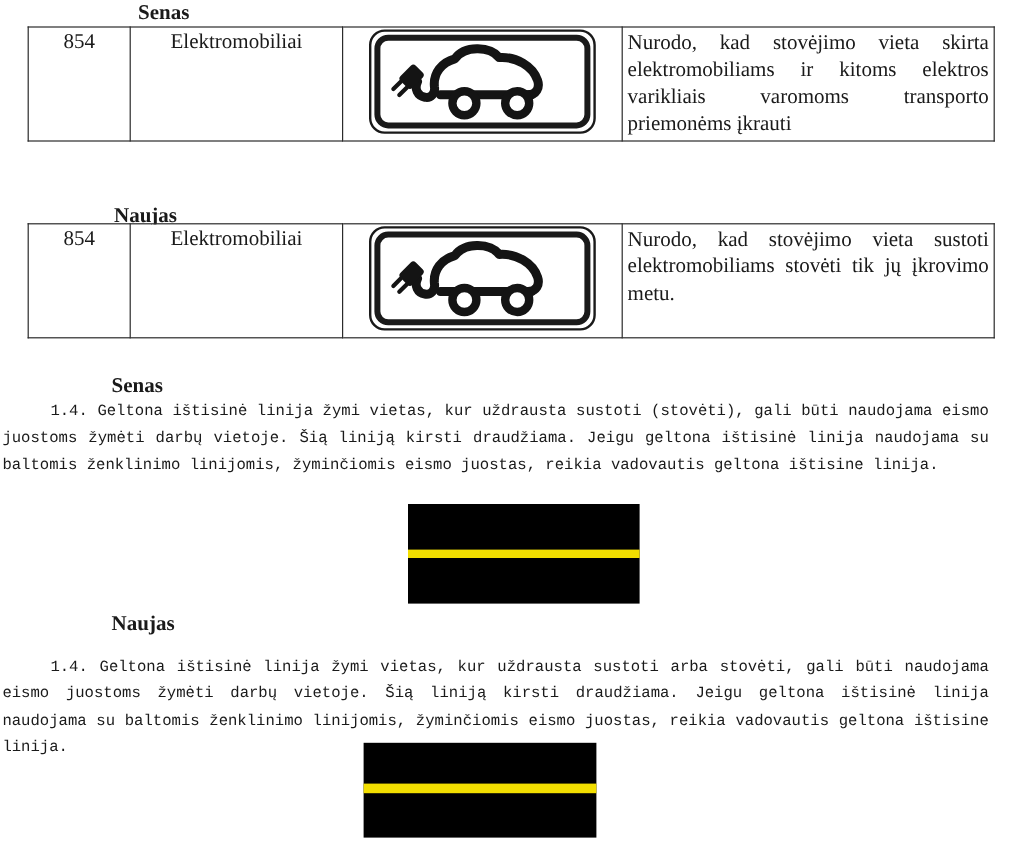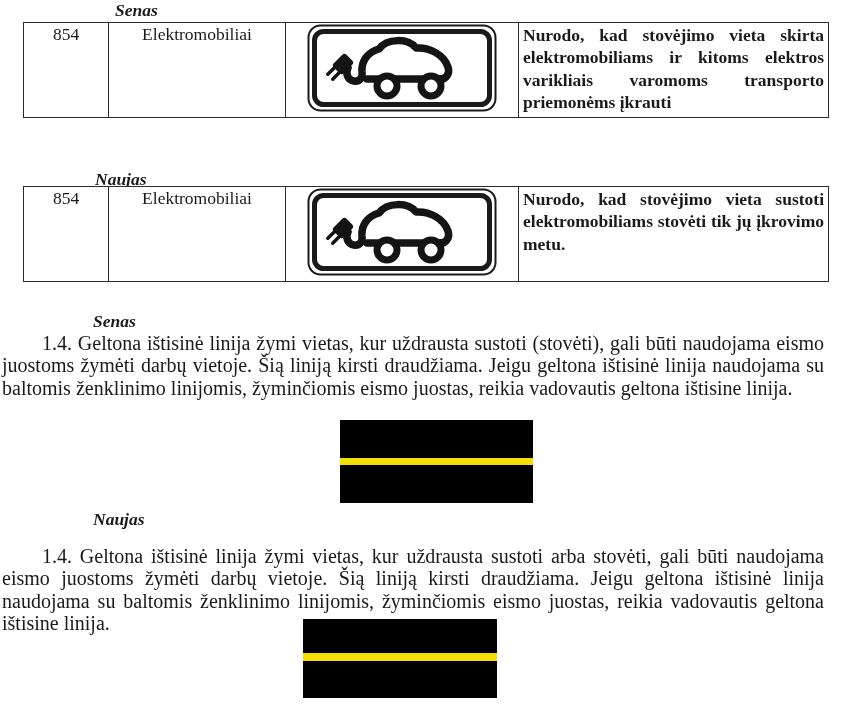--- a/index.html
+++ b/index.html
@@ -11,51 +11,51 @@
     background: #ffffff;
     font-family: "Liberation Serif", "DejaVu Serif", serif;
     color: #1a1a1a;
     overflow: hidden;
   }
   .doc-heading {
     position: absolute;
     font-size: 17.5px;
     font-weight: bold;
     white-space: nowrap;
-    font-style: italic;
   }
   table.sign-table {
     position: absolute;
     left: 23px;
     width: 805px;
     height: 96px;
     border-collapse: collapse;
     table-layout: fixed;
     font-size: 17.5px;
     border-radius: 30px;
   }
   table.sign-table td {
     border: 1.5px solid #2b2b2b;
     vertical-align: top;
     padding: 1px 4px;
     background: #ffffff;
   }
   td.col-code   { width: 85px;  text-align: center; }
   td.col-name   { width: 177px; text-align: center; padding-left: 6px; }
   td.col-sign   { width: 233px; text-align: center; vertical-align: middle; }
-  td.col-desc   { width: 310px; text-align: justify; padding: 1px 6px 1px 7px; line-height: 1.28; font-weight: bold; }
+  td.col-desc   { width: 310px; text-align: justify; padding: 1px 6px 1px 7px; line-height: 1.28; }
   .sign-svg { display: inline-block; vertical-align: middle; }
   .body-par {
     position: absolute;
     left: 2px;
     width: 822px;
-    font-size: 20px;
+    font-size: 13px;
     line-height: 22.4px;
     text-align: justify;
     text-indent: 40px;
+    font-family: Liberation Mono, monospace;
   }
   .marking-box {
     position: absolute;
     background: #000000;
   }
   .marking-stripe {
     position: absolute;
     left: 0;
     width: 100%;
   }

